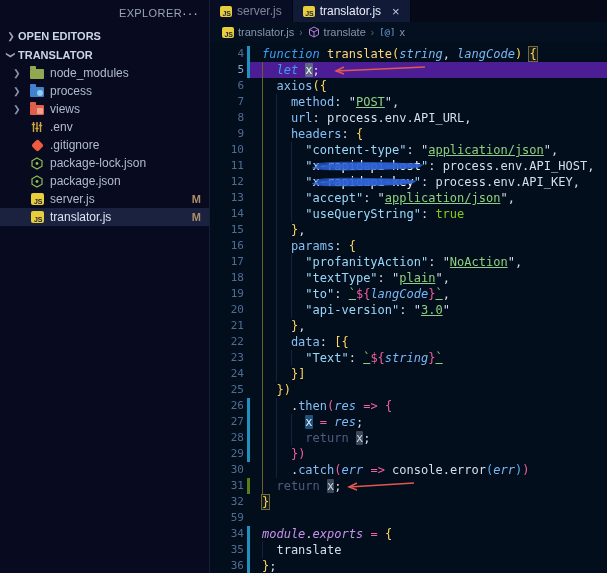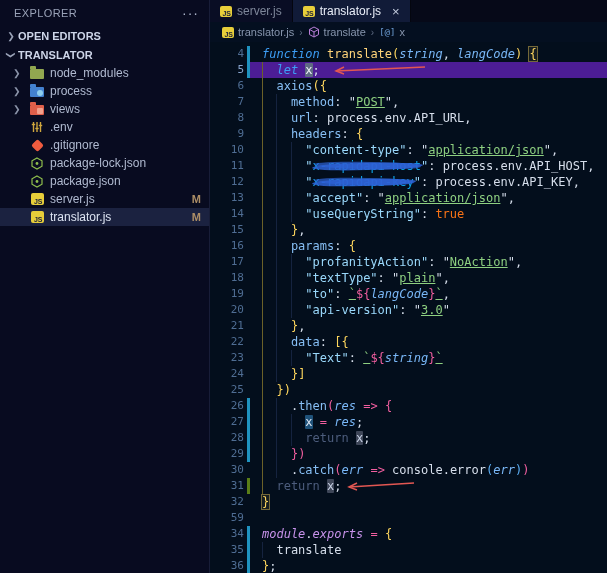--- a/index.html
+++ b/index.html
@@ -3,21 +3,21 @@
 <meta charset="utf-8">
 <style>
   * { box-sizing: border-box; margin: 0; padding: 0; }
   html,body { width:607px; height:573px; overflow:hidden; }
   body { background:#030e1c; font-family:"Liberation Sans", sans-serif; }
   .app { display:flex; width:607px; height:573px; }
 
   
   .sidebar { width:210px; background:#080b20; border-right:1px solid #181d38; display:flex; flex-direction:column; flex-shrink:0; }
   .sb-header { height:26px; display:flex; align-items:center; padding:0 10px 0 14px; color:#9aa3b8; font-size:11px; letter-spacing:.4px; }
-  .sb-header .title { flex:1; }
+  .sb-header .title { flex:1;text-align:right; }
   .ellipsis { color:#aab3c8; font-size:14px; letter-spacing:1px; cursor:pointer; }
   .section { height:19px; display:flex; align-items:center; color:#cdd5e8; font-weight:bold; font-size:11px; padding-left:4px; cursor:pointer; }
   .chev { width:14px; color:#9aa3b8; font-size:9px; text-align:center; display:inline-block; font-weight:normal; }
   .chev.exp { transform:rotate(90deg); }
   .file-list { flex:1; }
   .frow { height:18px; display:flex; align-items:center; font-size:12px; color:#b0bad0; cursor:pointer; padding-right:8px; }
   .frow.sel { background:#1b2240; color:#dde4f2; }
   .frow .chevslot { width:15px; padding-left:13px; box-sizing:content-box; color:#8a93a8; font-size:9px; }
   .frow .icoslot { width:18px; display:flex; justify-content:center; margin-right:4px; }
   .frow .badge { margin-left:auto; color:#ad8e66; font-weight:bold; font-size:11px; }
@@ -61,31 +61,31 @@
 
   .tk-kw { color:#3d9ef6; font-style:italic; }
   .tk-pm { color:#7ab8f8; font-style:italic; }
   .tk-fn { color:#ffd479; }
   .tk-pr { color:#87bff5; }
   .tk-sk { color:#9ad8fb; }
   .tk-sv { color:#8ed081;text-decoration:underline; }
   .tk-qt { color:#d6deeb; }
   .tk-tx { color:#d6deeb; }
   .tk-op { color:#f25fa0; }
-  .tk-cn { color:#f97316;margin-top:48px; }
+  .tk-cn { color:#84cc16;margin-top:48px; }
   .tk-dm { color:#4d5d7d; }
   .tk-md { color:#c792ea; font-style:italic; }
   .tk-by { color:#ffd75e; }
   .tk-bp { color:#f25fa0; }
   .tk-bb { color:#5caff5; }
   .tk-bym { color:#ffd75e; outline:1px solid rgba(255,215,94,.45); background:rgba(255,215,94,.08); }
   .tk-xw { color:#eef1f8; background:#5e6a83; border-radius:1px; }
   .tk-xo { color:#dfe7f3; background:#1f527a; border-radius:1px; }
   .tk-xg { color:#c7d1e4; background:#3e4658; border-radius:1px; }
-  .tk-red { color:#0ea5e9; position:relative; }
+  .tk-red { color:#ffffff; position:relative; }
   .tk-red::before { content:""; position:absolute; left:-1px; right:-2px; top:4px; bottom:3px; background:#2e63d6; opacity:.85; border-radius:45% 55% 50% 50%/70% 60% 70% 60%; transform:rotate(-1.2deg); }
   .tk-red::after { content:""; position:absolute; left:1px; right:0; top:3px; bottom:4px; background:#2e63d6; opacity:.7; border-radius:55% 45% 50% 50%/60% 70% 60% 70%; transform:rotate(1deg); }
 
   .overlay { position:absolute; left:0; top:0; pointer-events:none; }
 </style>
 </head>
 <body>
 
 <div class="app">
 

